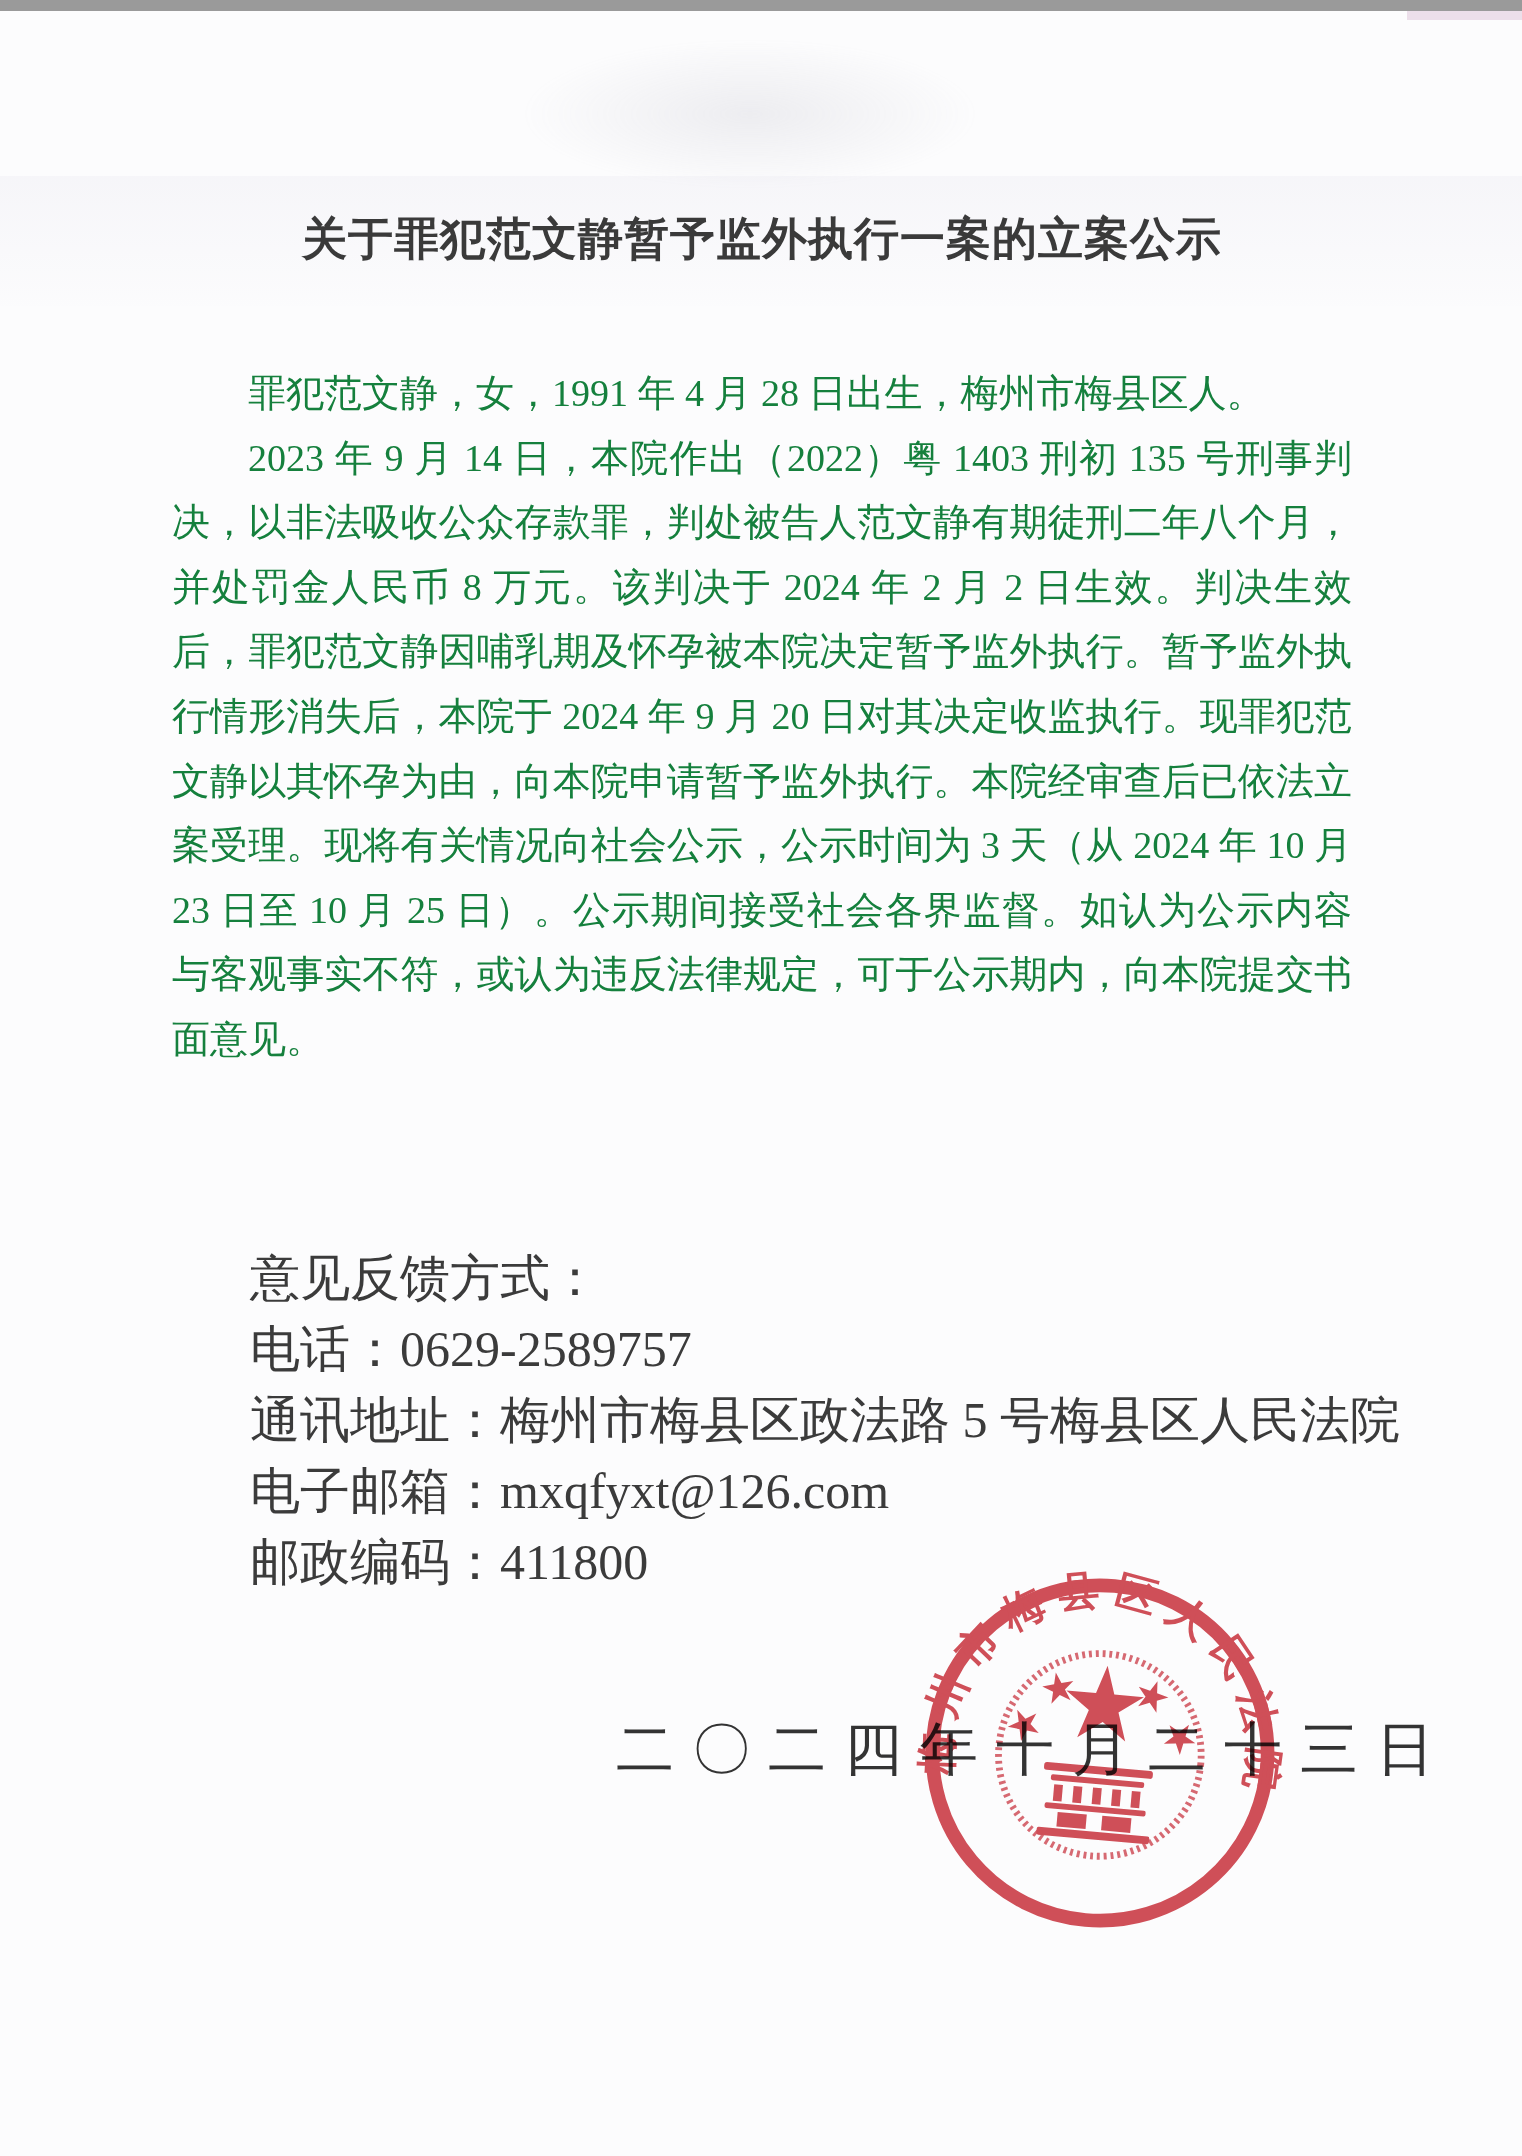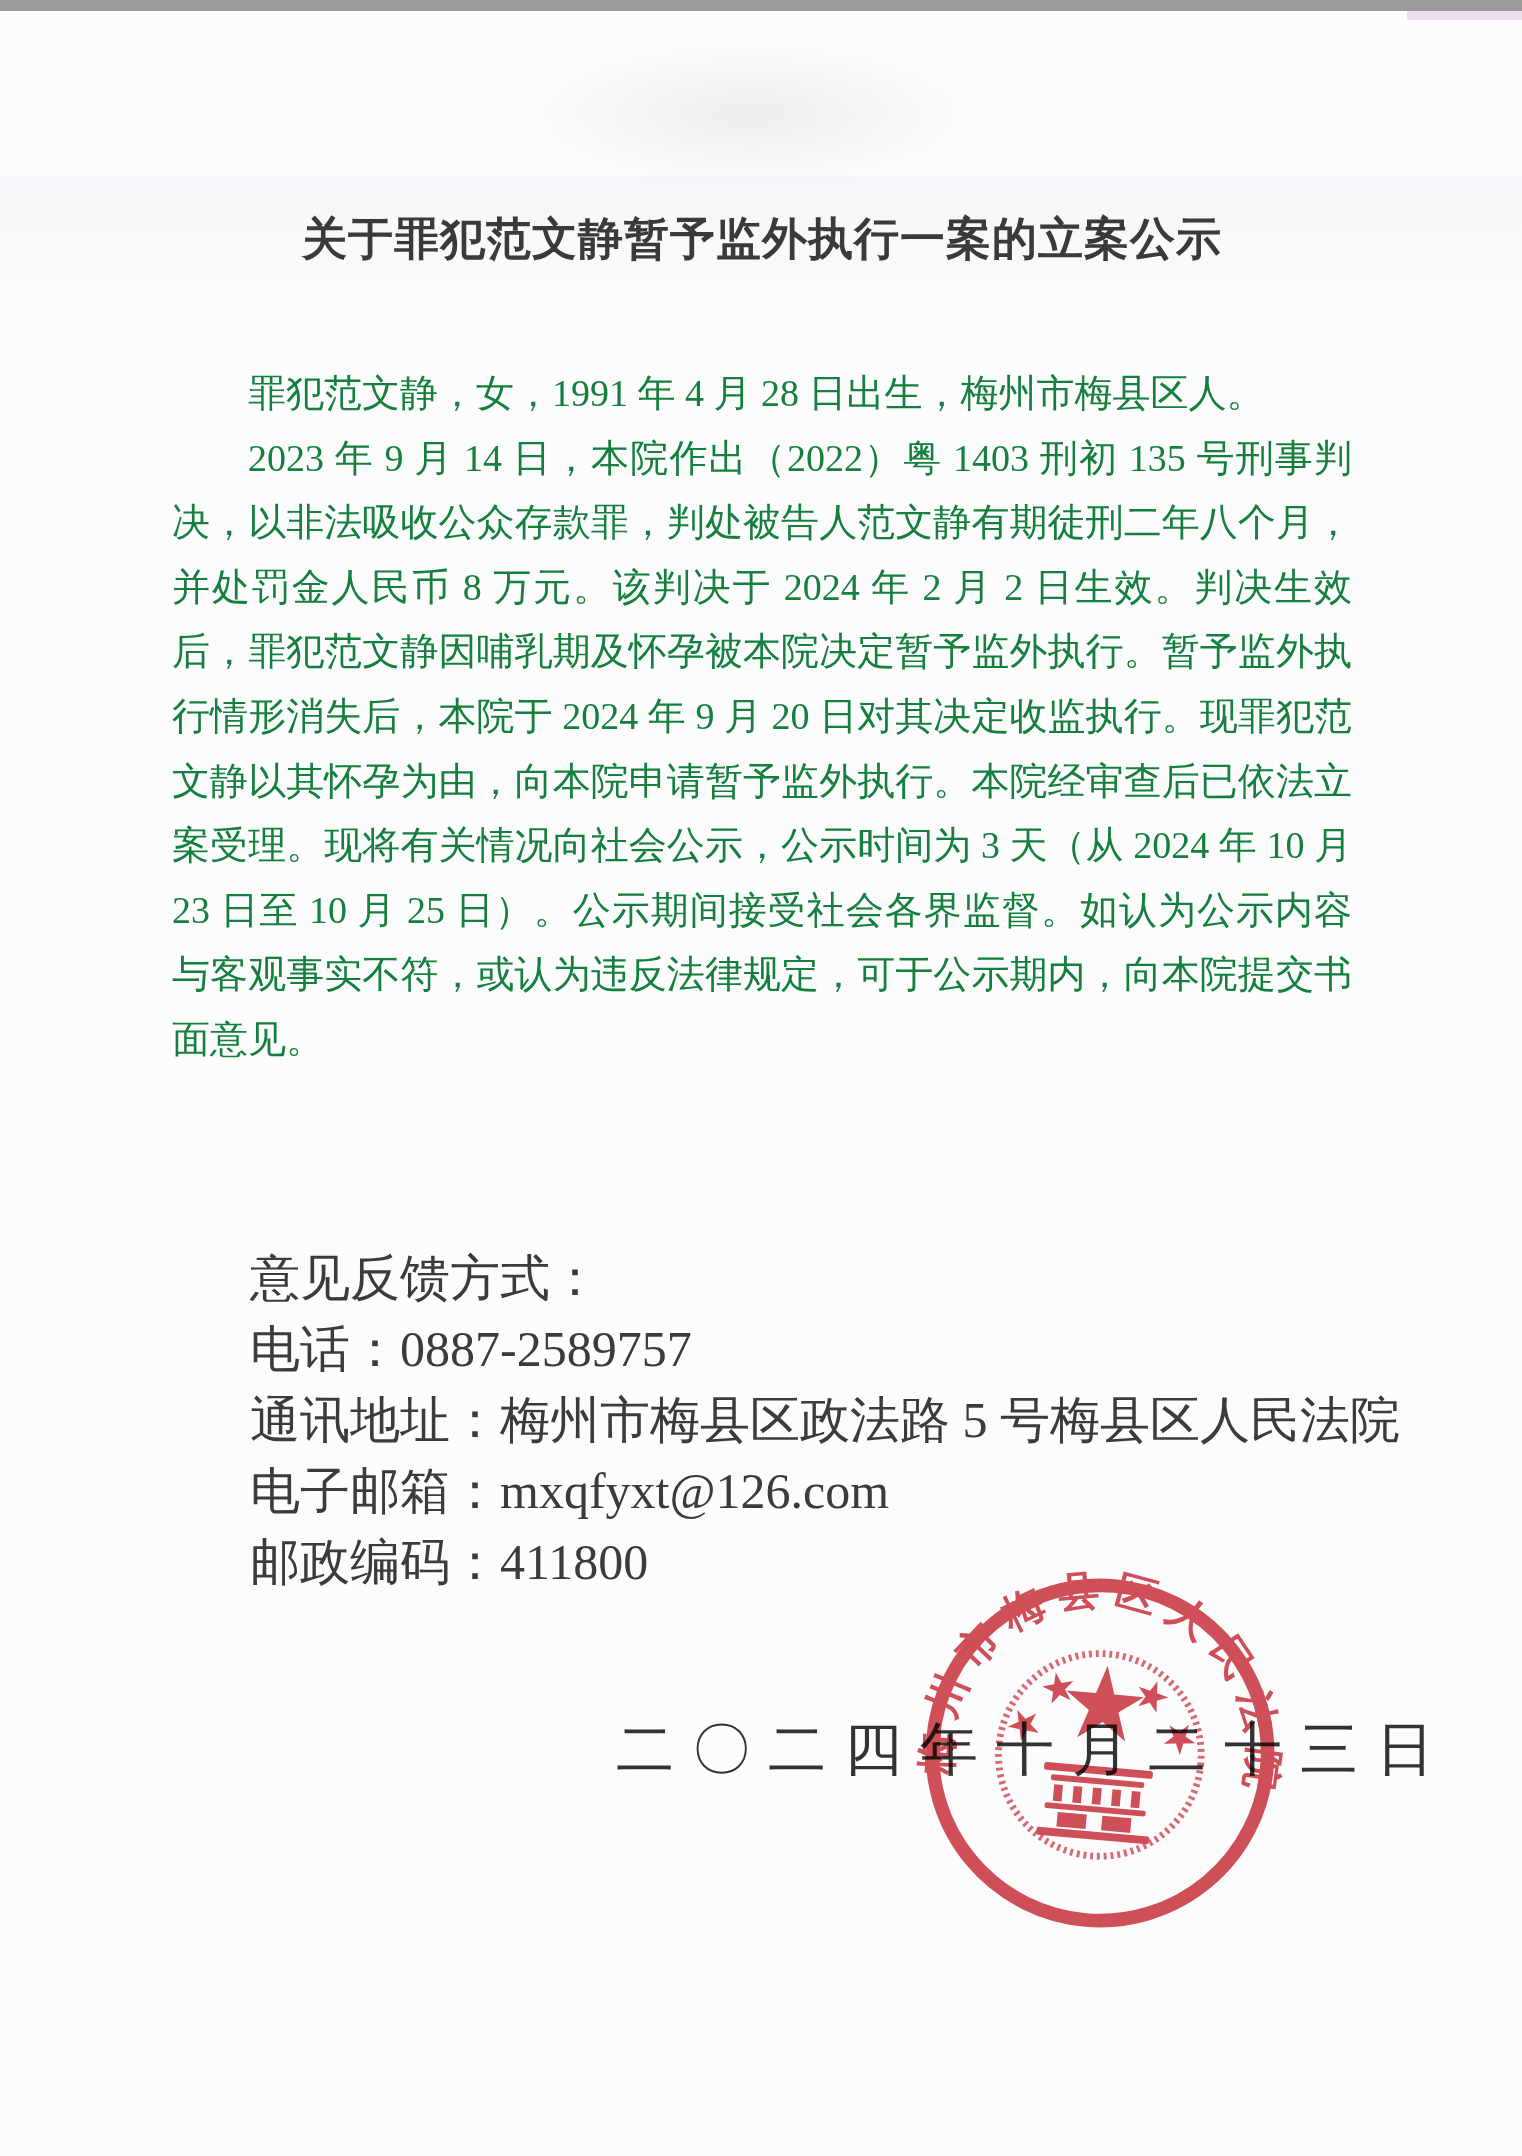--- a/index.html
+++ b/index.html
@@ -81,21 +81,21 @@
 
   <div class="doc-title">关于罪犯范文静暂予监外执行一案的立案公示</div>
 
   <div class="doc-body">
     <p>罪犯范文静，女，1991 年 4 月 28 日出生，梅州市梅县区人。</p>
     <p>2023 年 9 月 14 日，本院作出（2022）粤 1403 刑初 135 号刑事判决，以非法吸收公众存款罪，判处被告人范文静有期徒刑二年八个月，并处罚金人民币 8 万元。该判决于 2024 年 2 月 2 日生效。判决生效后，罪犯范文静因哺乳期及怀孕被本院决定暂予监外执行。暂予监外执行情形消失后，本院于 2024 年 9 月 20 日对其决定收监执行。现罪犯范文静以其怀孕为由，向本院申请暂予监外执行。本院经审查后已依法立案受理。现将有关情况向社会公示，公示时间为 3 天（从 2024 年 10 月 23 日至 10 月 25 日）。公示期间接受社会各界监督。如认为公示内容与客观事实不符，或认为违反法律规定，可于公示期内，向本院提交书面意见。</p>
   </div>
 
   <div class="contact-block">
     <div>意见反馈方式：</div>
-    <div>电话：0887-2589757</div>
+    <div>电话：0629-2589757</div>
     <div>通讯地址：梅州市梅县区政法路 5 号梅县区人民法院</div>
     <div>电子邮箱：mxqfyxt@126.com</div>
     <div>邮政编码：411800</div>
   </div>
 
   <div class="doc-date">二〇二四年十月二十三日</div>
 
   <svg class="seal" viewBox="-195 -195 390 390" xmlns="http://www.w3.org/2000/svg">
     <defs>
       <path id="star" d="M 0,-10 L 2.245,-3.09 L 9.511,-3.09 L 3.633,1.18 L 5.878,8.09 L 0,3.82 L -5.878,8.09 L -3.633,1.18 L -9.511,-3.09 L -2.245,-3.09 Z"></path>

